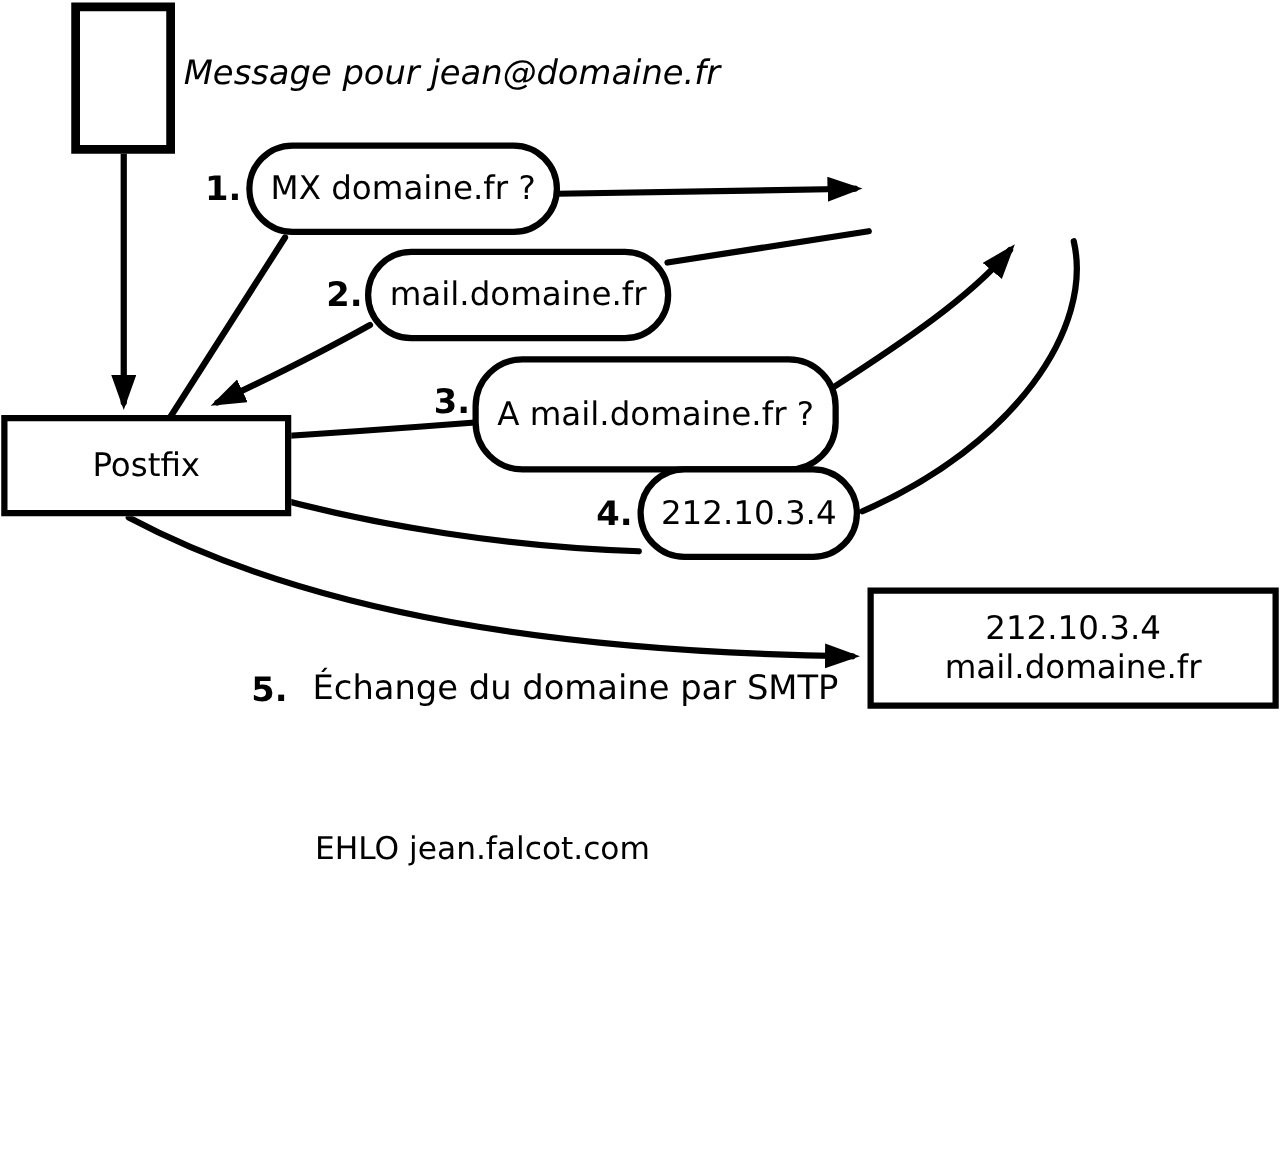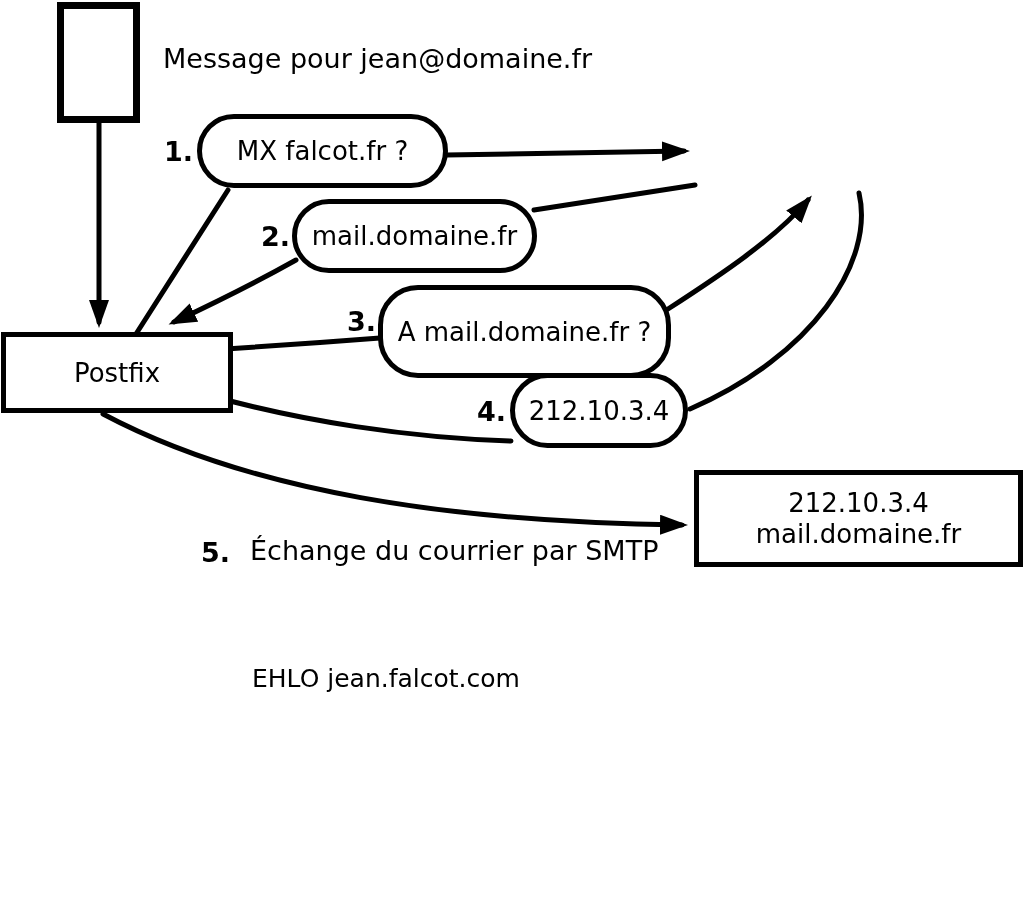--- a/index.html
+++ b/index.html
@@ -63,30 +63,30 @@
       <path d="M 194 351 Q 290 345 380 338"></path>
       <path d="M 668 309 C 722 274 776 238 808 200" marker-end="url(#arrow)"></path>
       <path d="M 859 193 C 875 262 812 356 690 409"></path>
       <path d="M 511 441 C 410 438 300 421 208 395" marker-end="url(#arrow)"></path>
       <path d="M 103 414 C 250 492 450 522 682 525" marker-end="url(#arrow)"></path>
     </g>
   </svg>
 
   <div class="node" style="left:57px;top:2px;width:83px;height:121px;border-width:7px;"></div>
 
-  <div class="caption" style="left:163px;top:43px;">Message pour jean@domaine.fr</div>
+  <div class="caption" style="left:147px;top:43px;font-style:italic;">Message pour jean@domaine.fr</div>
 
   <div class="node" style="left:1px;top:332px;width:232px;height:81px;">
     <span>Postfix</span>
   </div>
 
 
   <div class="num" style="left:150px;top:136px;width:43px;">1.</div>
   <div class="node pill" style="left:197px;top:114px;width:251px;height:74px;">
-    <span>MX falcot.fr ?</span>
+    <span>MX domaine.fr ?</span>
   </div>
 
   <div class="num" style="left:247px;top:221px;width:43px;">2.</div>
   <div class="node pill" style="left:292px;top:199px;width:245px;height:74px;">
     <span>mail.domaine.fr</span>
   </div>
 
   <div class="num" style="left:333px;top:306px;width:43px;">3.</div>
   <div class="node pill" style="left:378px;top:285px;width:293px;height:93px;">
     <span>A mail.domaine.fr ?</span>
@@ -98,21 +98,21 @@
   </div>
 
   <div class="node" style="left:694px;top:470px;width:329px;height:97px;">
     <div class="stack">
       <span>212.10.3.4</span>
       <span>mail.domaine.fr</span>
     </div>
   </div>
 
   <div class="num" style="left:187px;top:537px;width:43px;">5.</div>
-  <div class="caption" style="left:250px;top:535px;">Échange du courrier par SMTP</div>
+  <div class="caption" style="left:250px;top:535px;">Échange du domaine par SMTP</div>
 
   <div id="smtp-block">
     <div class="smtp-line">EHLO jean.falcot.com</div>
     
     
     
     
     
     
     

